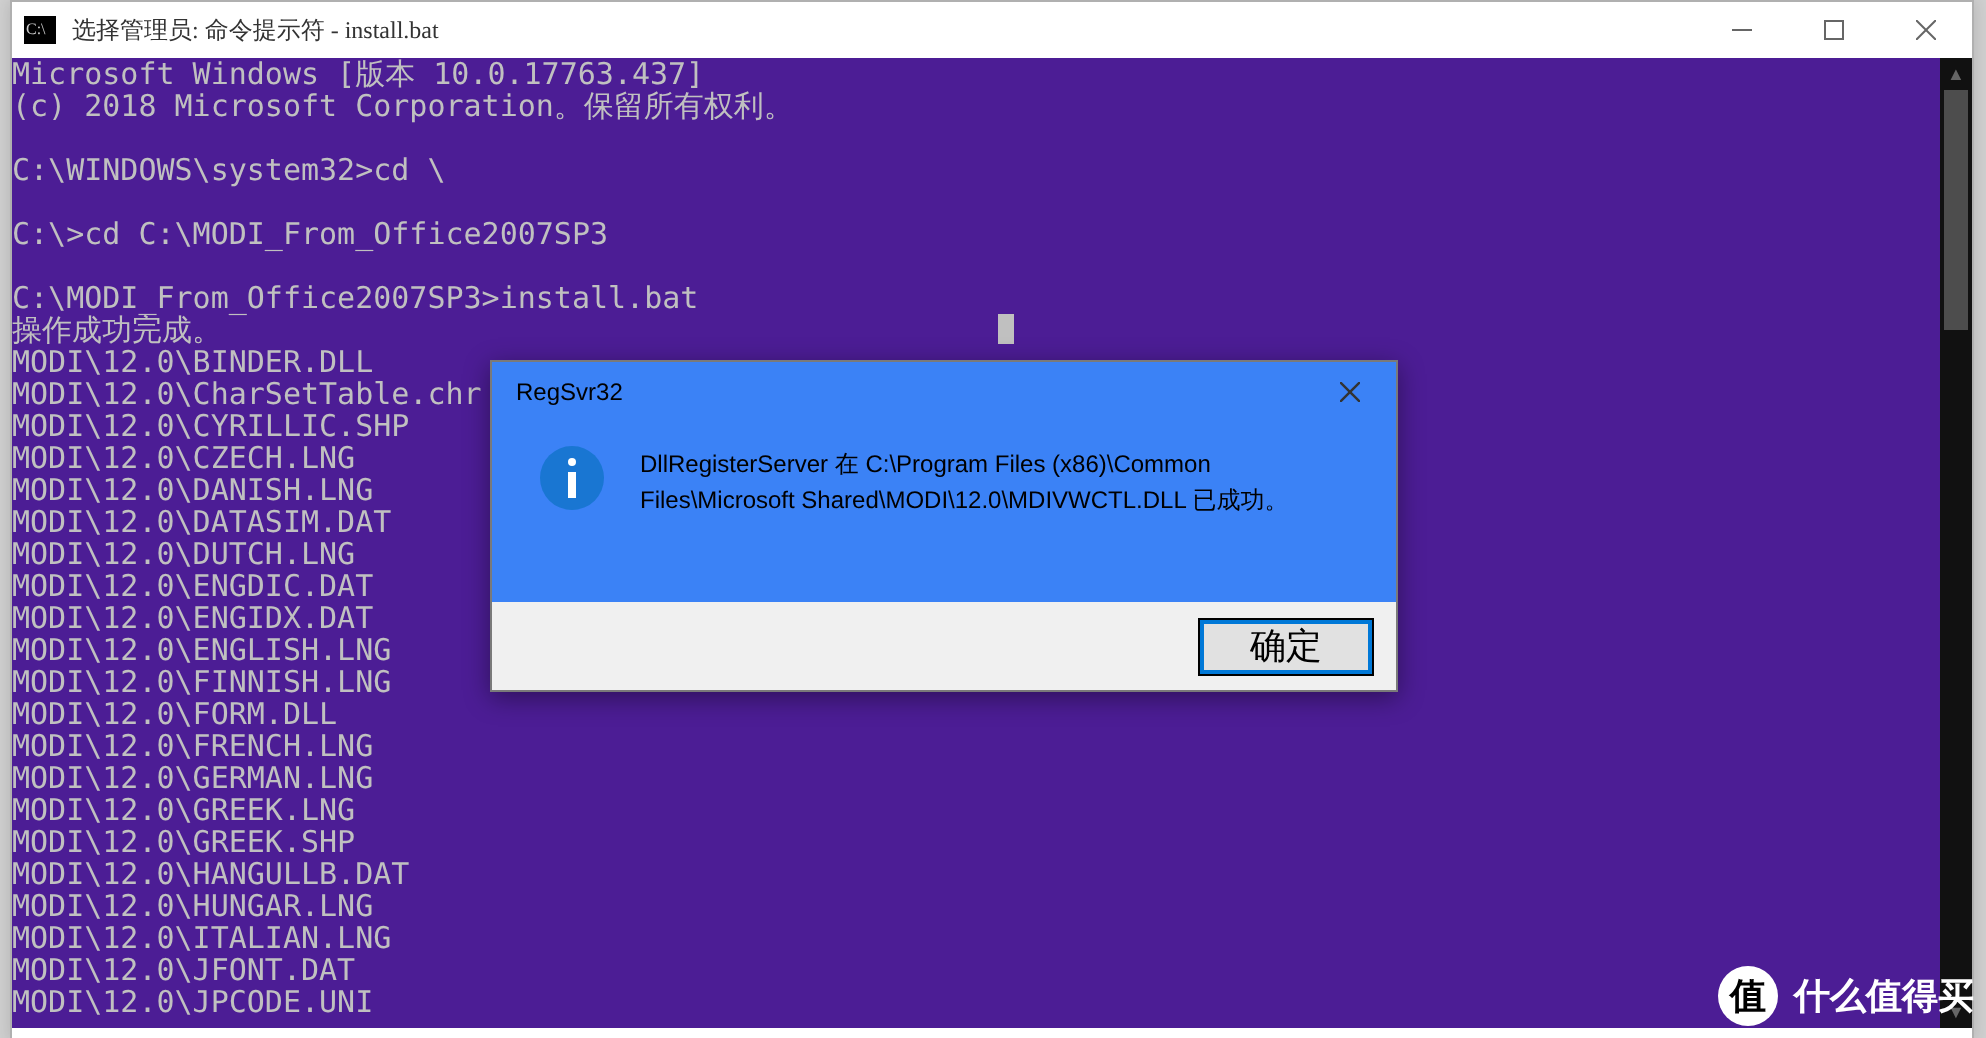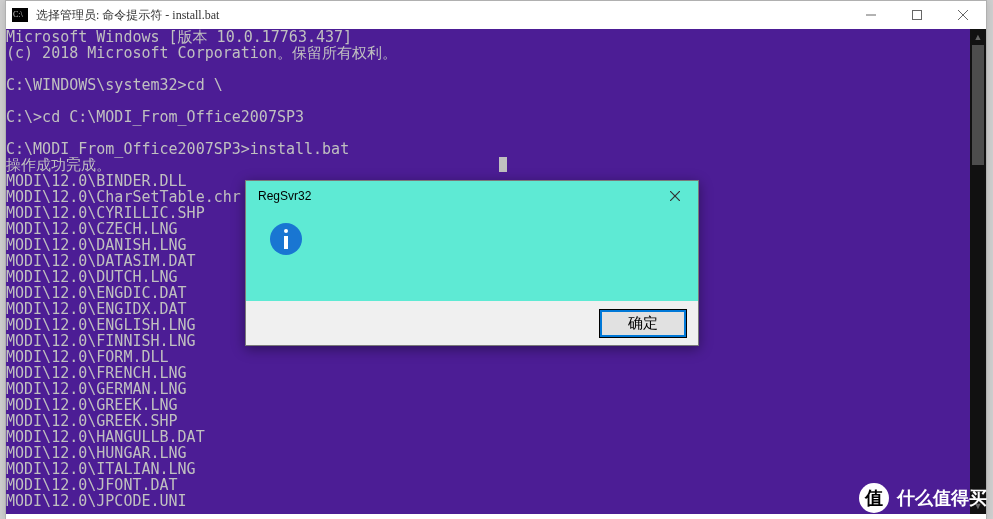--- a/index.html
+++ b/index.html
@@ -50,21 +50,21 @@
     height:16px;display:flex;align-items:center;justify-content:center;
     color:#666;font-size:9px;
   }
   .sb-dn{position:absolute;bottom:0;left:0;right:0}
   .sb-thumb{
     position:absolute;top:16px;left:2px;right:2px;height:120px;
     background:#4d4d4d;
   }
   .dialog{
     position:absolute;left:245px;top:180px;width:452px;height:164px;
-    background:#5eead4;border:1px solid #7a7a7a;
+    background:#3b82f6;border:1px solid #7a7a7a;
     box-shadow:0 3px 12px rgba(0,0,0,.4);
     font-family:"Microsoft YaHei","Segoe UI",sans-serif;
   }
   .dlg-title{
     height:30px;display:flex;align-items:center;padding:0 8px 0 12px;
     font-size:12px;color:#000;
   }
   .dlg-title .txt{flex:1}
   .dlg-close{
     width:30px;height:24px;display:flex;align-items:center;
@@ -88,21 +88,21 @@
   }
   .dlg-msg{flex:1;padding-top:2px}
   .dlg-footer{
     position:absolute;bottom:0;left:0;right:0;height:44px;
     background:#f0f0f0;display:flex;align-items:center;
     justify-content:flex-end;padding:0 12px;
   }
   .btn-ok{
     min-width:82px;height:23px;background:#e1e1e1;
     border:2px solid #0078d7;outline:1px solid #000;
-    font-size:15px;font-family:Liberation Sans, sans-serif;
+    font-size:18px;font-family:Liberation Sans, sans-serif;
     display:flex;align-items:center;justify-content:center;
     cursor:pointer;
   }
   .watermark{
     position:absolute;right:6px;bottom:6px;display:flex;align-items:center;
     color:#fff;font-size:18px;font-weight:bold;pointer-events:none;
   }
   .wm-badge{
     width:30px;height:30px;border-radius:50%;background:#fff;color:#000;
     display:flex;align-items:center;justify-content:center;
@@ -157,20 +157,21 @@
     <span class="txt">RegSvr32</span>
     <div class="dlg-close">
       <svg width="10" height="10">
           <line x1="0" y1="0" x2="10" y2="10" stroke="currentColor" stroke-width="1.2"></line>
           <line x1="10" y1="0" x2="0" y2="10" stroke="currentColor" stroke-width="1.2"></line>
         </svg>
     </div>
   </div>
   <div class="dlg-body">
     <div class="info-icon"></div>
+    <div class="dlg-msg">DllRegisterServer 在 C:\Program Files (x86)\Common Files\Microsoft Shared\MODI\12.0\MDIVWCTL.DLL 已成功。</div>
   </div>
   <div class="dlg-footer">
     <div class="btn-ok">确定</div>
   </div>
 </div>
 
 <div class="watermark">
   <div class="wm-badge">值</div>
   <span>什么值得买</span>
 </div>

